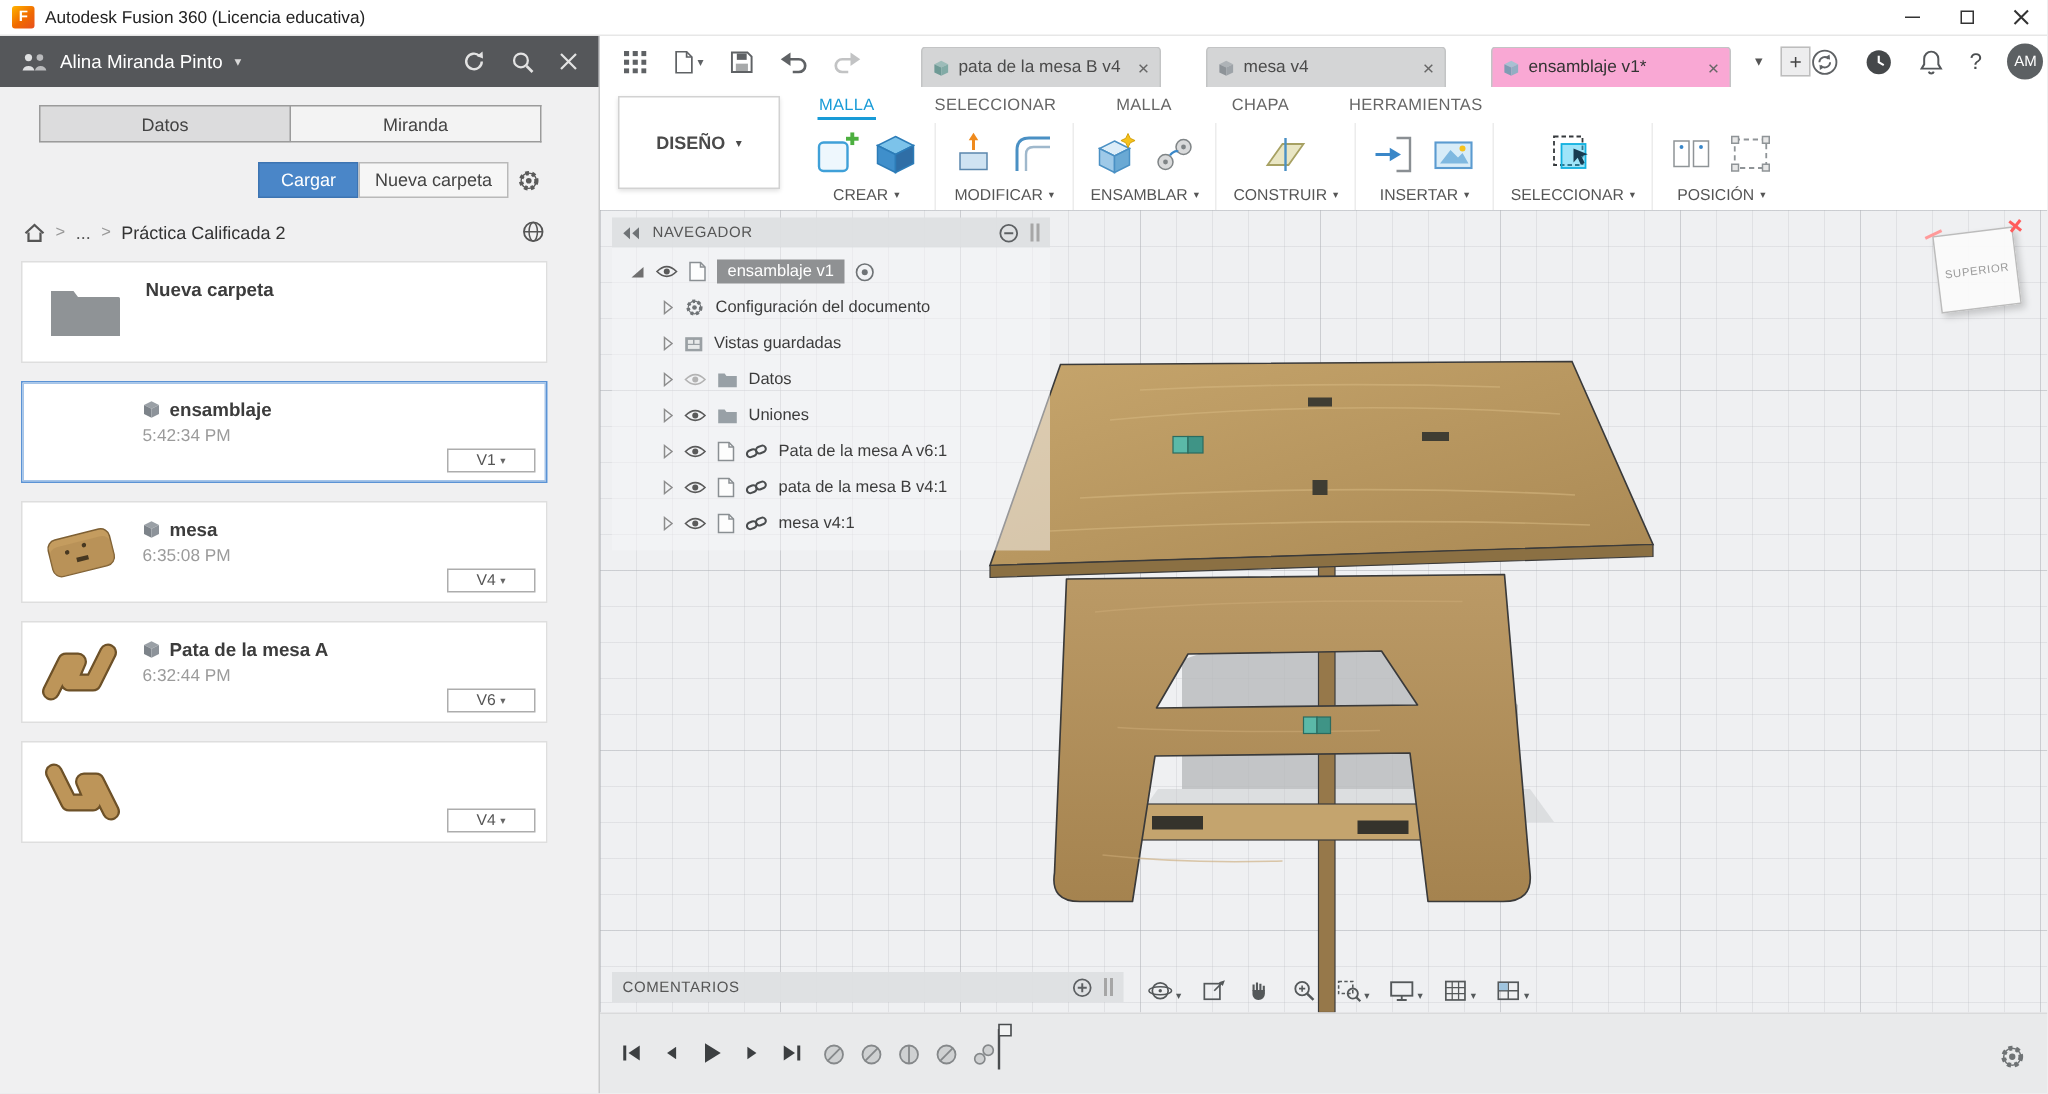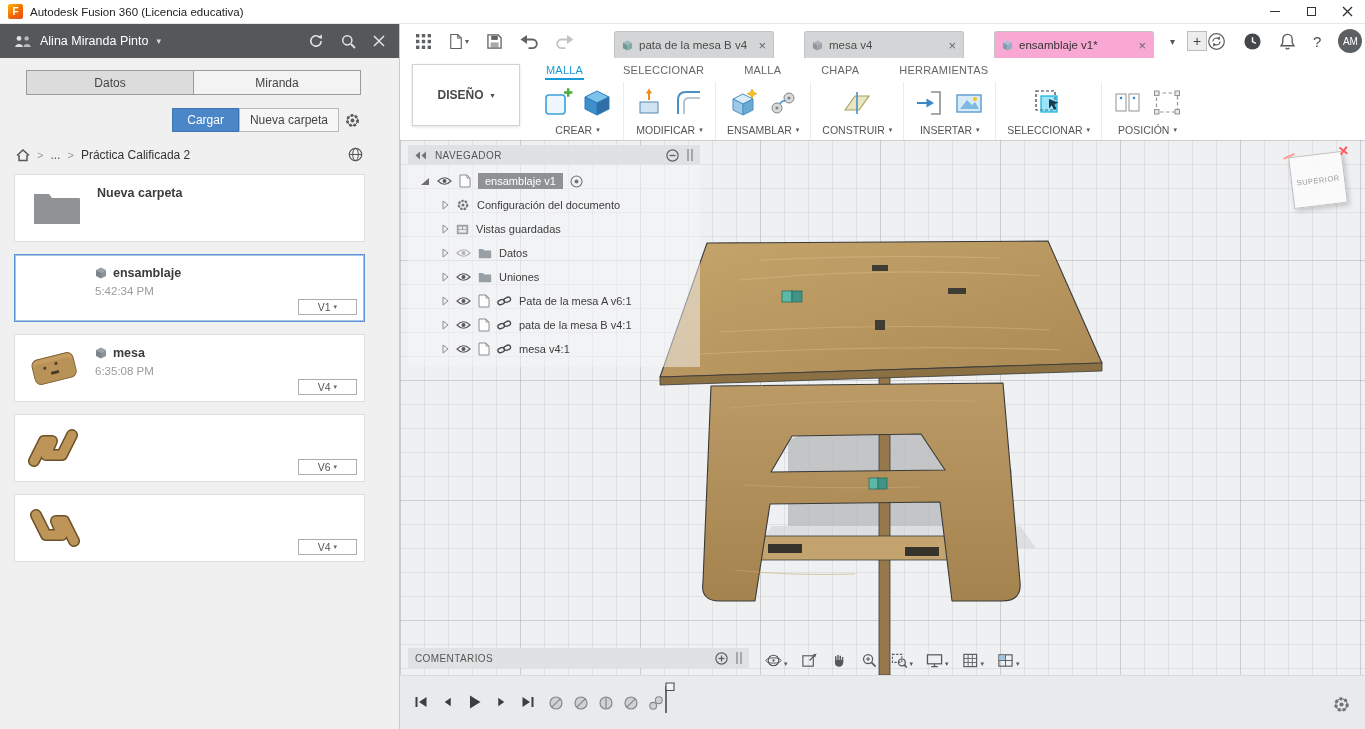--- a/index.html
+++ b/index.html
@@ -280,20 +280,33 @@
       </span>
     </div>
 
     <div class="dp-card">
       <span class="card-thumb">
         <svg width="56" height="46" viewBox="0 0 56 46">
             <path d="M8,36 L18,16 L26,16 L20,30 L36,30 L46,10" fill="none" stroke="#6d5128" stroke-width="12" stroke-linecap="round" stroke-linejoin="round"></path>
             <path d="M8,36 L18,16 L26,16 L20,30 L36,30 L46,10" fill="none" stroke="#bd9559" stroke-width="9" stroke-linecap="round" stroke-linejoin="round"></path>
           </svg>
       </span>
+      <div class="card-body">
+        <div class="card-title">
+          <span>
+            <svg width="12" height="12" viewBox="0 0 12 12">
+                <polygon points="6,0.5 11,3 6,5.5 1,3" fill="#9aa0a6"></polygon>
+                <polygon points="1,3 6,5.5 6,11.5 1,9" fill="#7d838a"></polygon>
+                <polygon points="11,3 6,5.5 6,11.5 11,9" fill="#8d939a"></polygon>
+              </svg>
+          </span>
+          <span>Pata de la mesa A</span>
+        </div>
+        <div class="card-time">6:32:44 PM</div>
+      </div>
       <span class="version-chip">
         <span>V6</span>
         <span class="caret">▾</span>
       </span>
     </div>
 
     <div class="dp-card">
       <span class="card-thumb">
         <svg width="56" height="46" viewBox="0 0 56 46">
             <g transform="scale(-1,1) translate(-56,0)">

